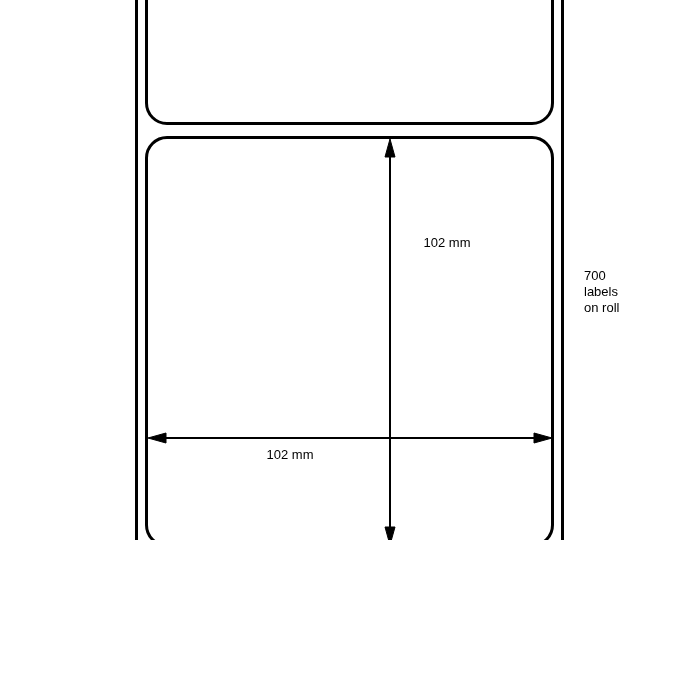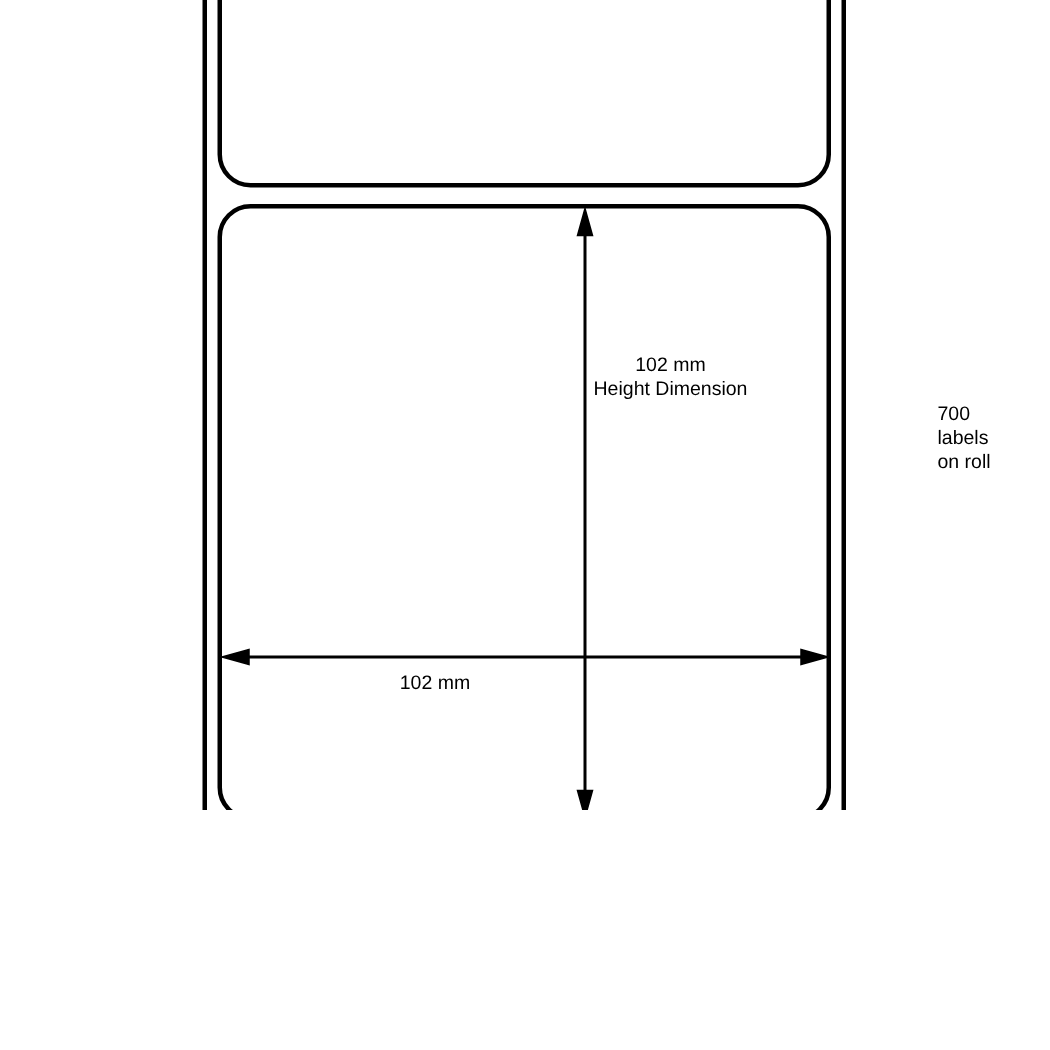--- a/index.html
+++ b/index.html
@@ -56,21 +56,21 @@
     font-size: 13px;
     line-height: 16px;
     color: #000000;
     white-space: nowrap;
   }
   .height-text { left: 377px; top: 235px; width: 140px; }
   .width-text  { left: 220px; top: 447px; width: 140px; }
 
   .roll-info {
     position: absolute;
-    left: 625px;
+    left: 584px;
     top: 268px;
     text-align: left;
     font-size: 13px;
     line-height: 16px;
     color: #000000;
     white-space: nowrap;
   }
 </style>
 </head>
 <body>
@@ -91,21 +91,20 @@
     </g>
     <g stroke="#000000" fill="#000000">
       <line x1="162" y1="438" x2="538" y2="438" stroke-width="2"></line>
       <polygon points="148,438 166,433 166,443"></polygon>
       <polygon points="552,438 534,433 534,443"></polygon>
     </g>
   </svg>
 
   <div class="dim-text height-text">
     <div>102 mm</div>
-    <div>Height Dimension</div>
   </div>
 
   <div class="dim-text width-text">
     <div>102 mm</div>
   </div>
 
   <div class="roll-info">
     <div>700</div>
     <div>labels</div>
     <div>on roll</div>

